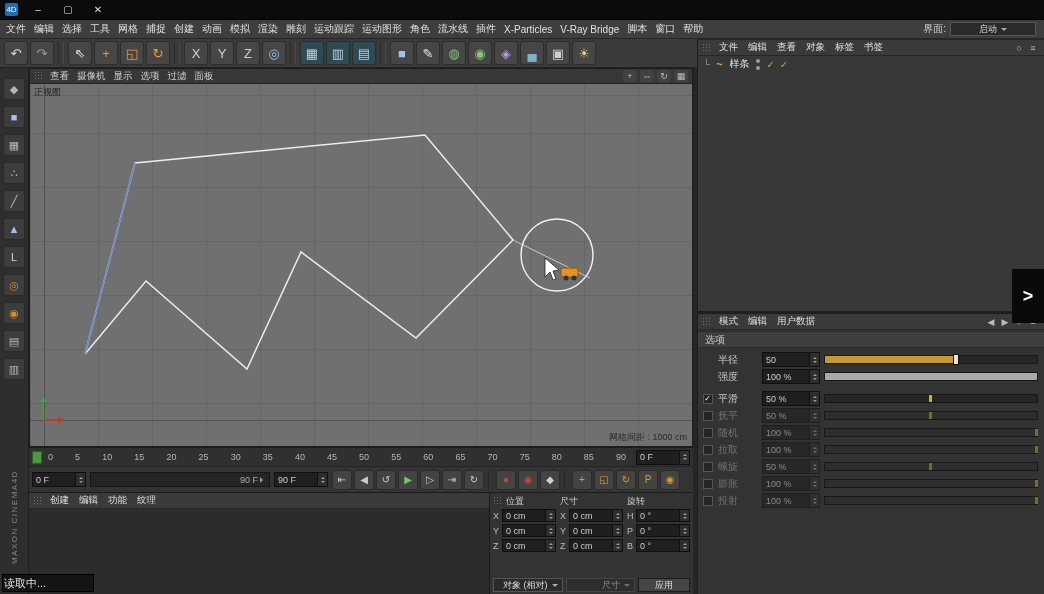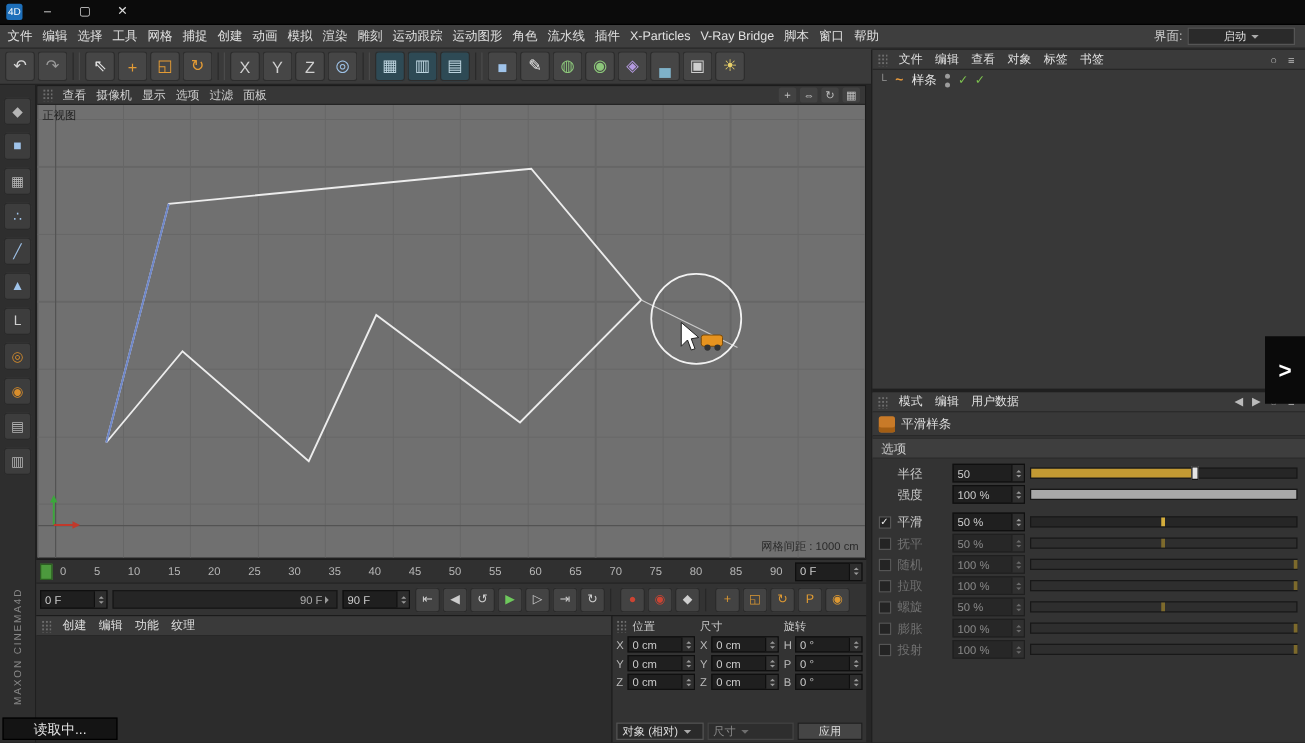--- a/index.html
+++ b/index.html
@@ -8,21 +8,21 @@
   
   .titlebar{position:absolute;left:0;top:0;width:1044px;height:20px;background:#0b0b0b;display:flex;align-items:center;border-bottom:1px solid #000;box-sizing:border-box;}
   .app-icon{width:13px;height:13px;margin:0 5px 0 5px;background:#1d6fba;color:#fff;font-size:8px;display:flex;align-items:center;justify-content:center;border-radius:2px;}
   .titlebar .title{font-size:10.5px;color:#ddd;flex:1;white-space:nowrap;overflow:hidden;}
   .win-btn{width:30px;height:20px;display:flex;align-items:center;justify-content:center;font-size:10px;color:#ddd;}
   
   .menubar{position:absolute;left:0;top:20px;width:1044px;height:19px;background:#3e3e3e;border-bottom:1px solid #262626;display:flex;align-items:center;box-sizing:border-box;padding-left:2px;}
   .mrow{display:flex;align-items:center;flex:1;}
   .menu-item{font-size:10px;color:#e0e0e0;padding:1px 4px;white-space:nowrap;}
   .iface{display:flex;align-items:center;gap:4px;padding-right:8px;font-size:10px;color:#ccc;}
-  .dd{height:14px;background:#2a2a2a;border:1px solid #555;display:flex;align-items:center;gap:4px;padding:0 4px;font-size:9px;color:#ddd;box-sizing:border-box;}
+  .dd{height:14px;background:#2a2a2a;border:1px solid #555;display:flex;align-items:center;gap:4px;padding:0 4px;font-size:9px;color:#ddd;box-sizing:border-box;justify-content:flex-end;}
   .dd.wide{width:86px;justify-content:center;}
   .dd .arr{width:0;height:0;border:3px solid transparent;border-top-color:#aaa;margin-top:3px;}
   .dd.dim{opacity:.5;}
   
   .toolbar{position:absolute;left:0;top:39px;width:697px;height:29px;background:#3a3a3a;border-bottom:1px solid #222;display:flex;align-items:center;gap:2px;padding-left:4px;box-sizing:border-box;}
   .tool-tile{width:24px;height:24px;border-radius:3px;background:#464646;box-shadow:inset 0 0 0 1px #2d2d2d;display:flex;align-items:center;justify-content:center;font-size:13px;}
   .tool-sep{width:4px;height:22px;border-left:1px solid #2a2a2a;border-right:1px solid #4a4a4a;margin:0 2px;}
   
   .left-rail{position:absolute;left:0;top:68px;width:29px;height:526px;background:#2e2e2e;border-right:1px solid #1f1f1f;display:flex;flex-direction:column;align-items:center;gap:6px;padding-top:10px;box-sizing:border-box;}
   .rail-tile{width:22px;height:22px;border-radius:3px;background:#3d3d3d;box-shadow:inset 0 0 0 1px #2a2a2a;display:flex;align-items:center;justify-content:center;font-size:11px;}
@@ -115,21 +115,21 @@
   .am-row.dis .pfld{opacity:.55;}
   .slider{flex:1;height:9px;background:#262626;border:1px solid #181818;box-sizing:border-box;position:relative;}
   .am-row.dis .slider{background:#2e2e2e;}
   .fill{position:absolute;left:0;top:0;bottom:0;background:#c39a33;}
   .fill.gray{background:#a9a9a9;}
   .handle{position:absolute;top:-2px;bottom:-2px;width:4px;background:#e4e4e4;border:1px solid #141414;}
   .marker{position:absolute;top:0;bottom:0;width:3px;background:#d4ad3c;}
   .am-row.dis .marker{background:#7d6a2c;}
   
   .chevron{position:absolute;left:1012px;top:269px;width:32px;height:54px;background:#0a0a0a;color:#fff;display:flex;align-items:center;justify-content:center;font-size:18px;font-weight:bold;z-index:9;}
-  .status{position:absolute;left:2px;top:574px;width:92px;height:18px;background:#141414;border:1px solid #000;box-sizing:border-box;color:#e4e4e4;font-size:11px;display:flex;align-items:center;padding-left:24px;z-index:10;}
+  .status{position:absolute;left:2px;top:574px;width:92px;height:18px;background:#141414;border:1px solid #000;box-sizing:border-box;color:#e4e4e4;font-size:11px;display:flex;align-items:center;padding-left:1px;z-index:10;}
 </style>
 </head>
 <body>
 
 <div class="titlebar">
   <span class="app-icon">4D</span>
   <span class="win-btn">–</span>
   <span class="win-btn">▢</span>
   <span class="win-btn">✕</span>
 </div>
@@ -594,24 +594,20 @@
           <span class="menu-item">用户数据</span>
         </div>
       <span class="spacer"></span>
       <div class="mrow" id="am-icons" style="flex:0 1 auto;">
           <span class="p-ic">◀</span>
           <span class="p-ic">▶</span>
           <span class="p-ic">○</span>
           <span class="p-ic">≡</span>
         </div>
     </div>
-    <div class="am-title">
-      <span class="am-tool-icon"></span>
-      <span>平滑样条</span>
-    </div>
     <div class="am-section">选项</div>
     <div class="am-rows" id="am-params">
         <div class="am-row">
           <span class="cbcell"></span>
           <span class="plab">半径</span>
           <span class="fld pfld">
             <span class="val">50</span>
             <span class="spin">
               <b class="u"></b>
               <b class="d"></b>

